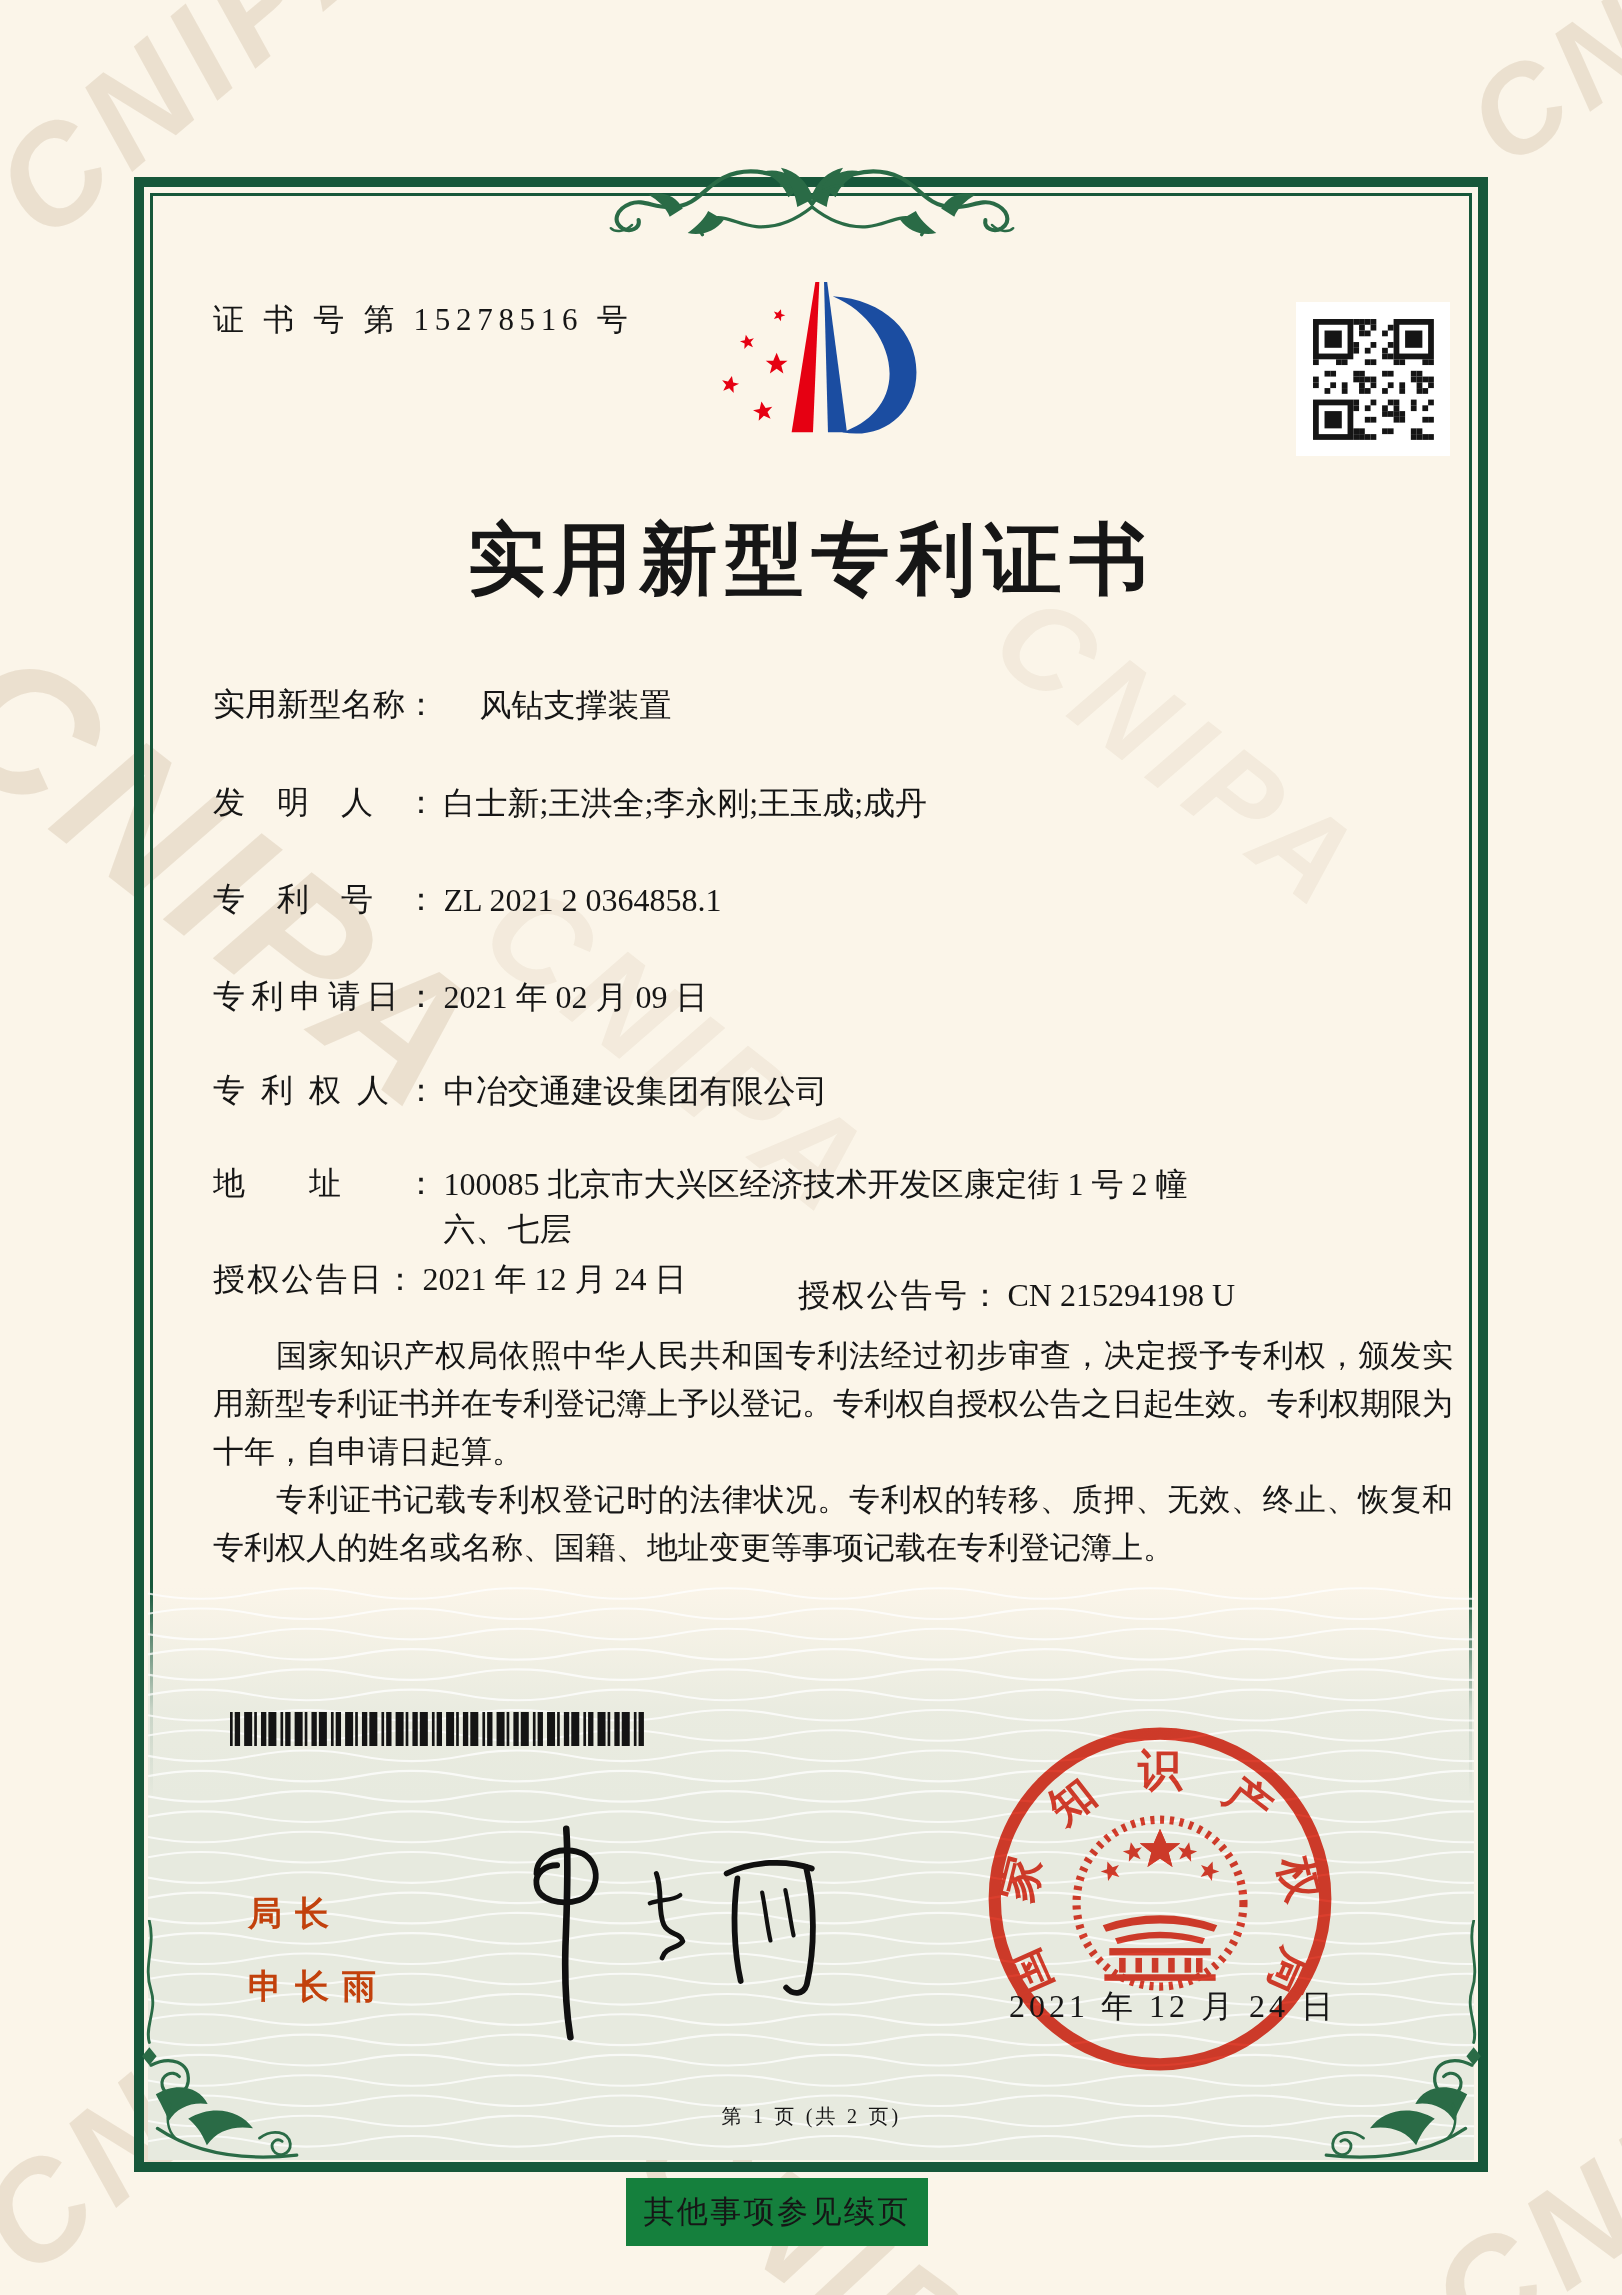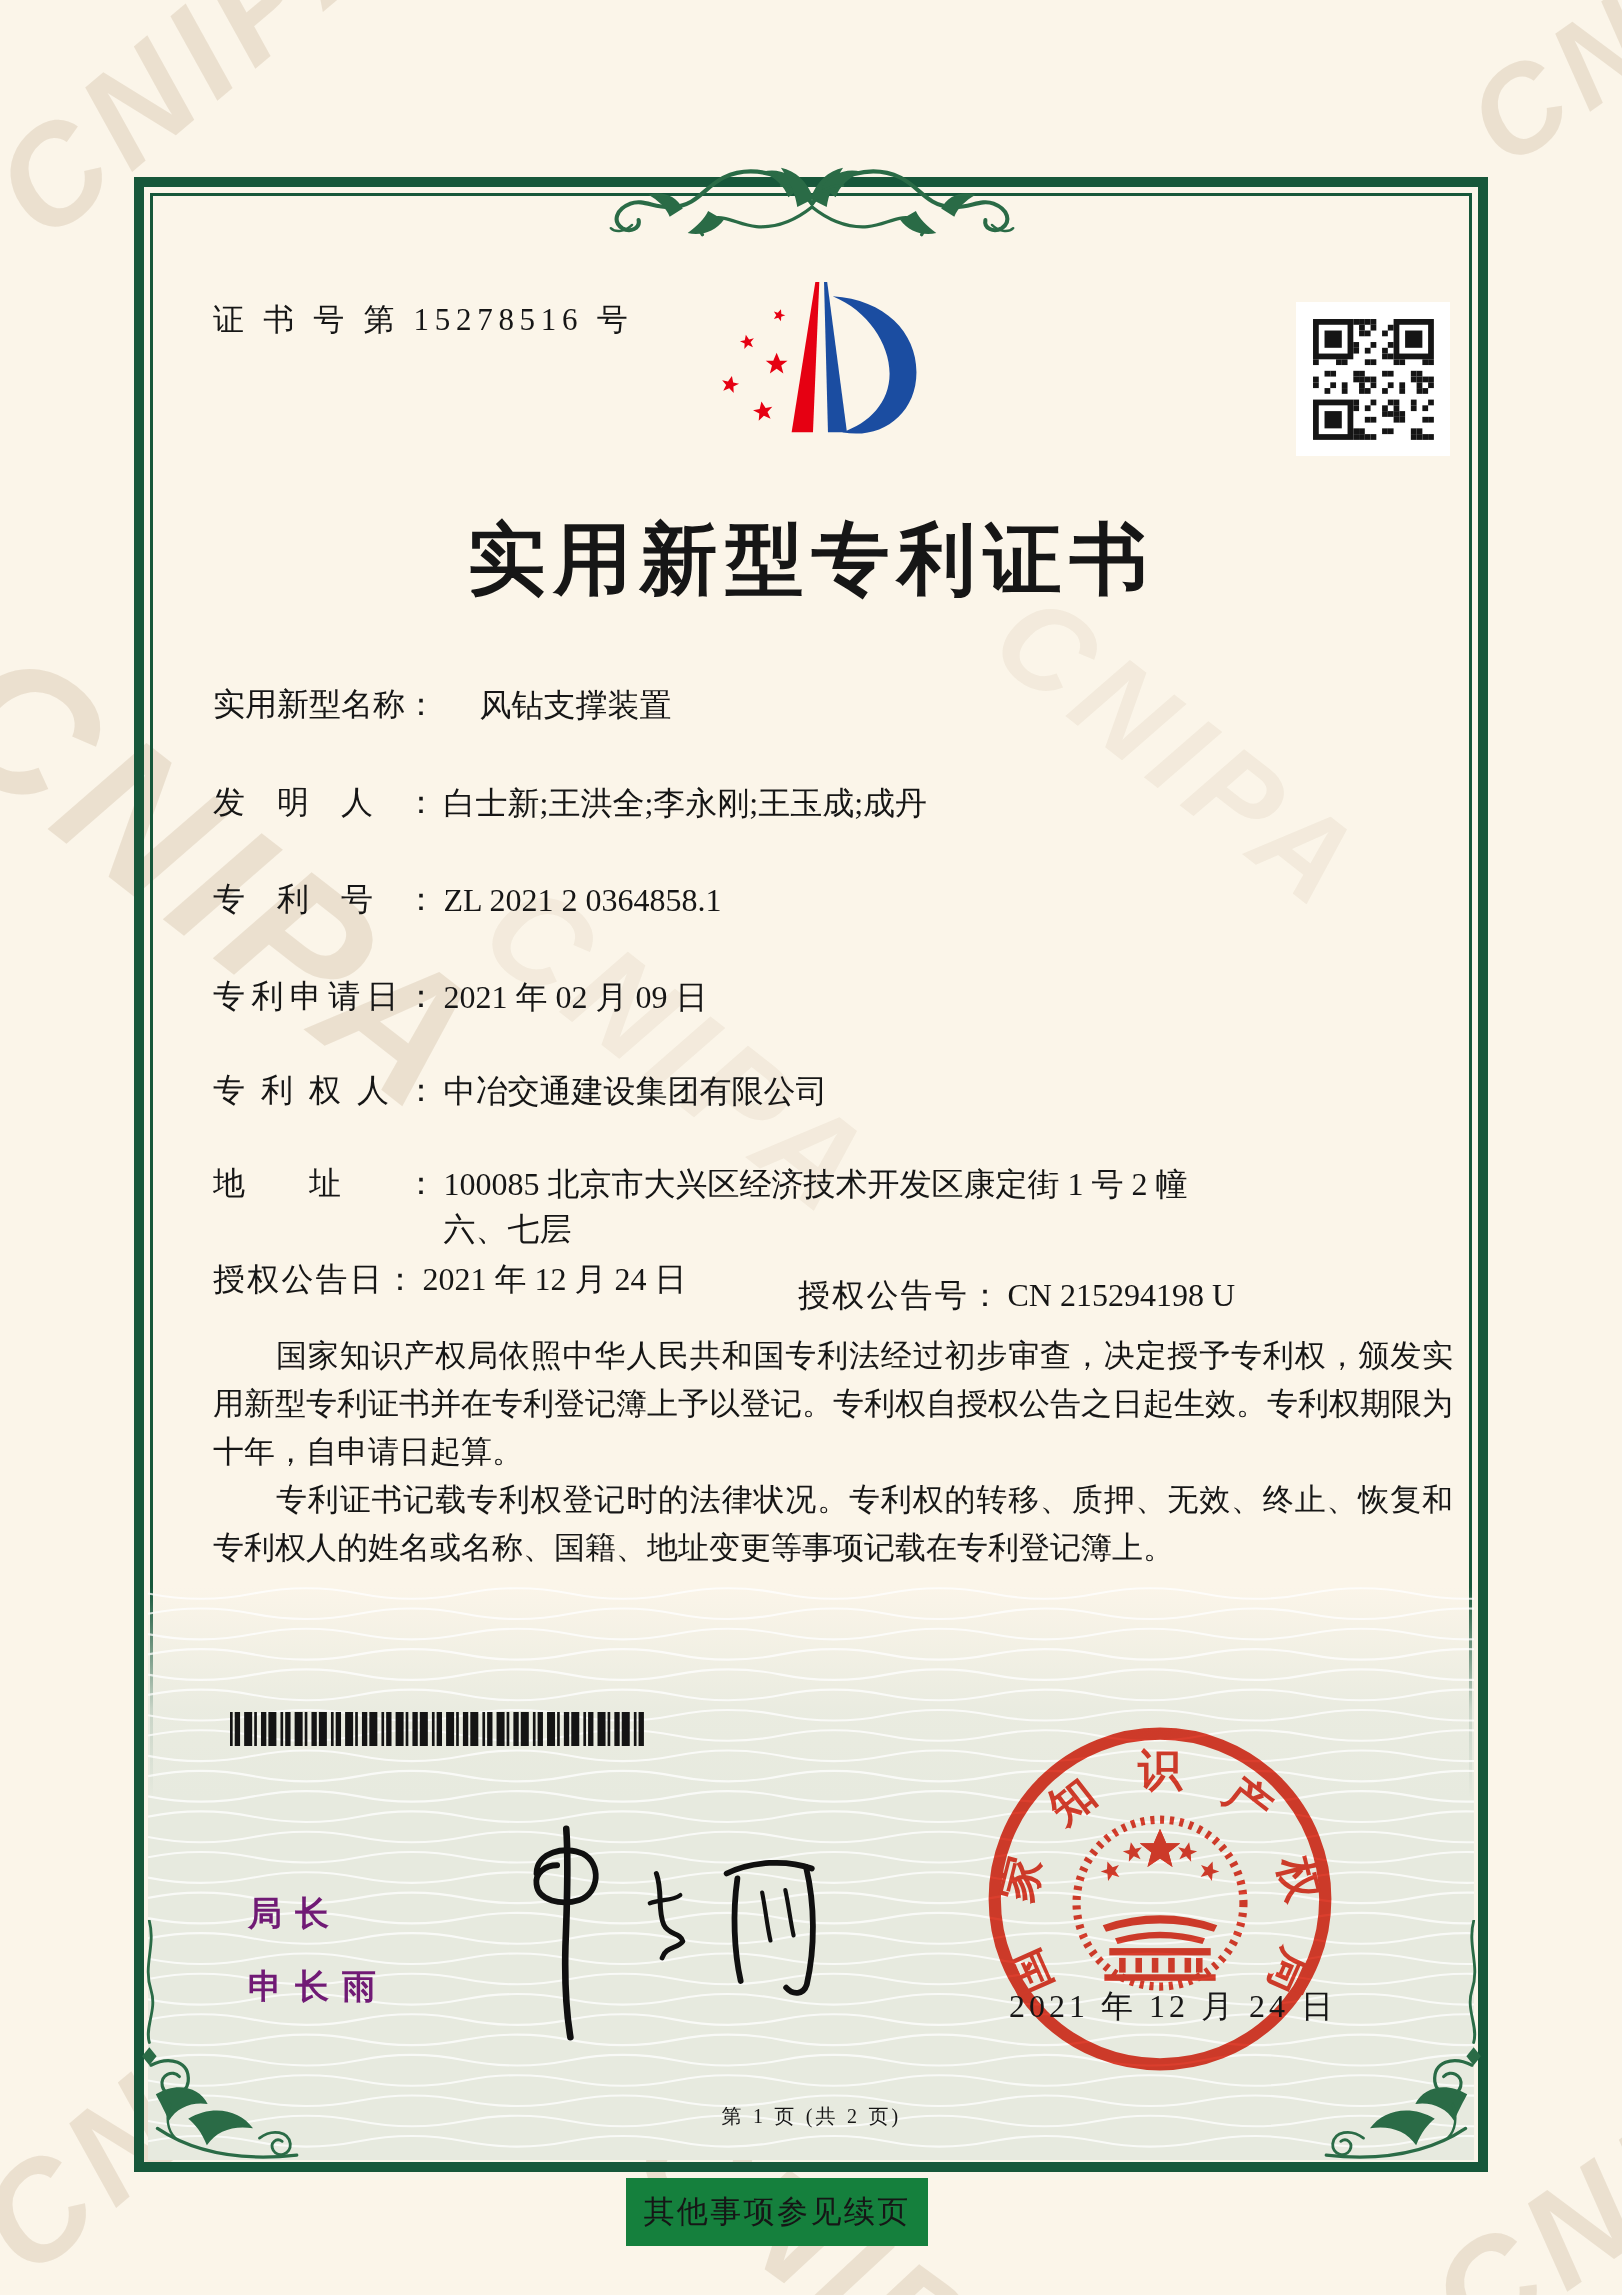--- a/index.html
+++ b/index.html
@@ -42,21 +42,21 @@
   .grant{position:absolute;top:1258px;font-size:32px;z-index:4;white-space:nowrap;}
   .grant .flabel{width:203px;margin-right:6.5px;}
   #grant-left{left:213px;} #grant-right{left:798px;margin-top:16px;}
 
   .paras{position:absolute;left:213px;top:1332px;width:1240px;font-size:31px;z-index:4;}
   .paras p{margin:0;line-height:48px;text-indent:63px;text-align:justify;}
 
   .barcode{position:absolute;left:230px;top:1712px;width:418px;height:34px;z-index:4;}
 
   .signer{position:absolute;left:248px;font-size:34px;letter-spacing:13px;z-index:4;
-          font-family:"Liberation Sans","DejaVu Sans",sans-serif;font-weight:600;color:#701a75;}
+          font-family:"Liberation Sans","DejaVu Sans",sans-serif;font-weight:600;color:#c2410c;}
   #signer-title{top:1891px;} #signer-name{top:1964px;}
   .signature{position:absolute;left:485px;top:1814px;width:351px;height:248px;z-index:4;}
   .signature path{stroke:#101010;fill:none;stroke-linecap:round;stroke-linejoin:round;}
 
   .seal{position:absolute;left:980px;top:1719px;width:360px;height:360px;z-index:4;
         mix-blend-mode:multiply;opacity:0.95;}
   .seal-date{position:absolute;left:1009px;top:1985px;font-size:32px;letter-spacing:4px;z-index:5;}
 
   .page-footer{position:absolute;left:0;right:0;top:2103px;text-align:center;font-size:20px;
                letter-spacing:3.2px;z-index:4;}

